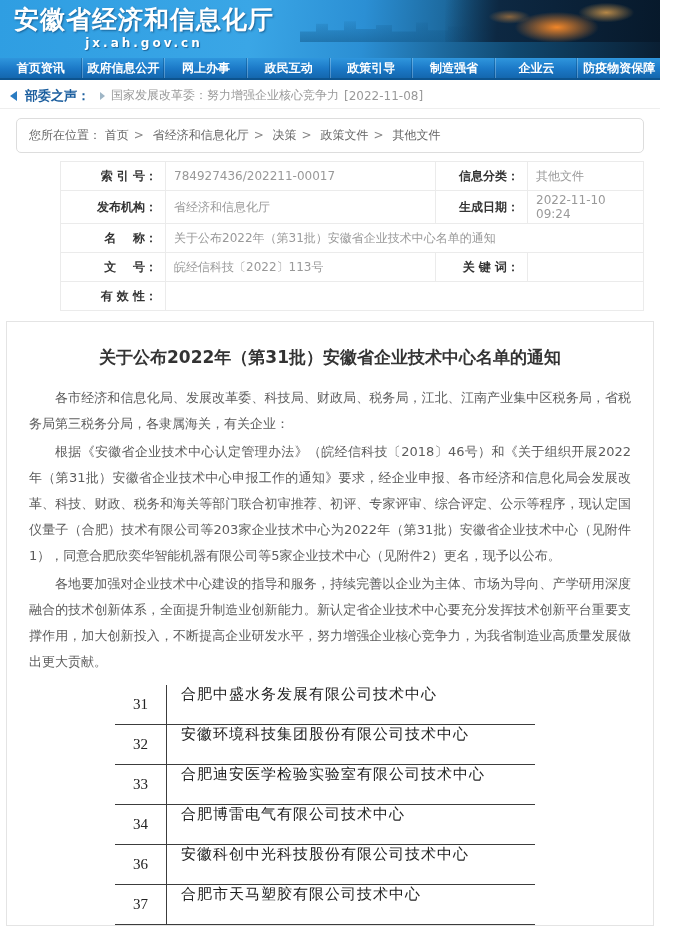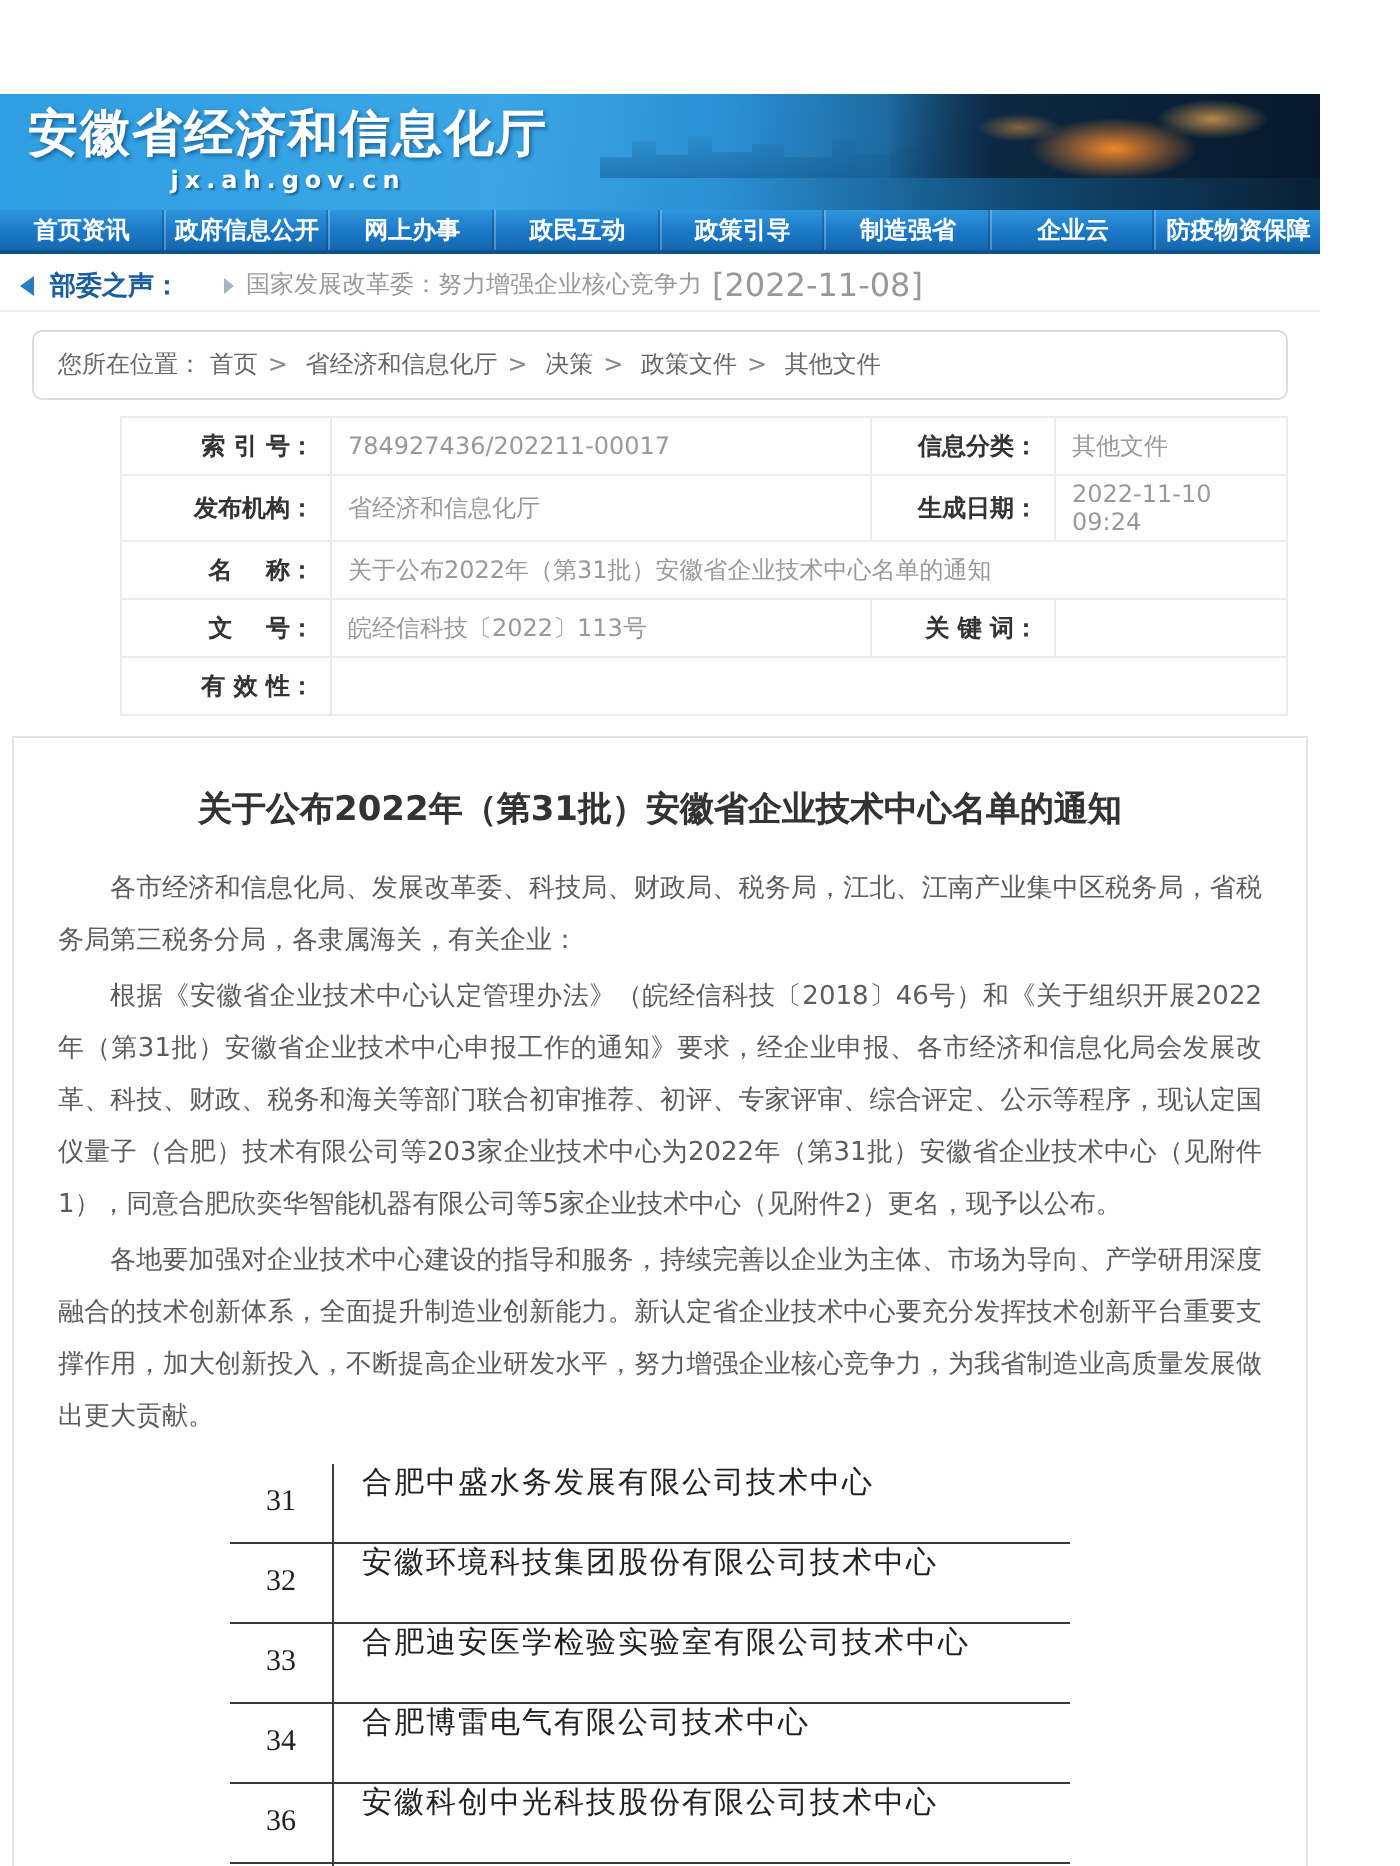--- a/index.html
+++ b/index.html
@@ -2,21 +2,21 @@
 <html><head>
 <meta charset="utf-8">
 <style>
   * { margin:0; padding:0; box-sizing:border-box; }
   html,body { width:700px; height:933px; background:#fff; overflow:hidden;
               font-family:"DejaVu Sans","Liberation Sans",sans-serif; }
   .page { width:660px; position:relative; }
 
   
   .banner { height:58px; position:relative; overflow:hidden;
-    background:linear-gradient(95deg,#2f9ee2 0%,#3aa6e6 38%,#2b8fd4 55%,#10486f 78%,#0a1f33 100%);margin-top:47px; }
+    background:linear-gradient(95deg,#2f9ee2 0%,#3aa6e6 38%,#2b8fd4 55%,#10486f 78%,#0a1f33 100%); }
   .banner-photo { position:absolute; right:0; top:0; width:215px; height:42px;
     background:
       radial-gradient(ellipse 60px 22px at 52% 65%, rgba(255,140,40,.95), rgba(255,140,40,0) 70%),
       radial-gradient(ellipse 40px 14px at 75% 30%, rgba(255,180,80,.7), rgba(255,180,80,0) 70%),
       radial-gradient(ellipse 30px 10px at 30% 40%, rgba(255,160,60,.5), rgba(255,160,60,0) 70%),
       linear-gradient(95deg, rgba(13,40,66,0) 0%, #0d2842 25%, #07192b 100%); }
   .banner-sky { position:absolute; left:300px; top:16px; width:200px; height:26px;
     background:linear-gradient(to top, rgba(20,90,140,.55), rgba(20,90,140,0));
     clip-path:polygon(0 100%,0 60%,8% 60%,8% 30%,14% 30%,14% 55%,22% 55%,22% 20%,28% 20%,28% 50%,38% 50%,38% 35%,46% 35%,46% 60%,58% 60%,58% 25%,64% 25%,64% 55%,74% 55%,74% 40%,84% 40%,84% 60%,100% 60%,100% 100%); }
   .site-ident { position:absolute; left:14px; top:3px; color:#fff; z-index:2; }
@@ -33,25 +33,25 @@
     color:#fff; font-size:12px; font-weight:bold; cursor:pointer;
     border-right:1px solid rgba(255,255,255,.25);
     box-shadow:inset -1px 0 0 rgba(0,60,110,.35); }
   .nav-item:last-child { border-right:none; box-shadow:none; }
 
   
   .ticker { height:26px; margin-top:3px; display:flex; align-items:center;
     padding-left:10px; border-bottom:1px solid #eee; }
   .tri-left { width:0; height:0; border-top:5px solid transparent; border-bottom:5px solid transparent;
     border-right:7px solid #2a7cc2; margin-right:8px; }
-  .ticker-label { font-size:13px; font-weight:bold; color:#1b5e9e; margin-right:22px;text-align:right; }
+  .ticker-label { font-size:13px; font-weight:bold; color:#1b5e9e; margin-right:10px;text-align:right; }
   .tri-right { width:0; height:0; border-top:4px solid transparent; border-bottom:4px solid transparent;
     border-left:5px solid #9fb6c6; margin-right:6px; }
   .ticker-news { font-size:12px; color:#999; cursor:pointer; }
-  .ticker-date { font-size:16px; color:#999; margin-left:5px; }
+  .ticker-date { font-size:12px; color:#999; margin-left:5px; }
 
   
   .crumb-box { margin:9px 16px 8px 16px; border:1px solid #ddd; border-radius:5px;
     padding:8px 12px; font-size:12px; color:#666; background:#fff; }
   .crumb-box a { color:#666; text-decoration:none; cursor:pointer; }
   .crumb-sep { margin:0 5px; color:#888; }
 
   
   .meta-wrap { margin:2px 16px 0 16px;padding-left:44px; }
   table.meta { width:100%; border-collapse:collapse; table-layout:fixed; }

